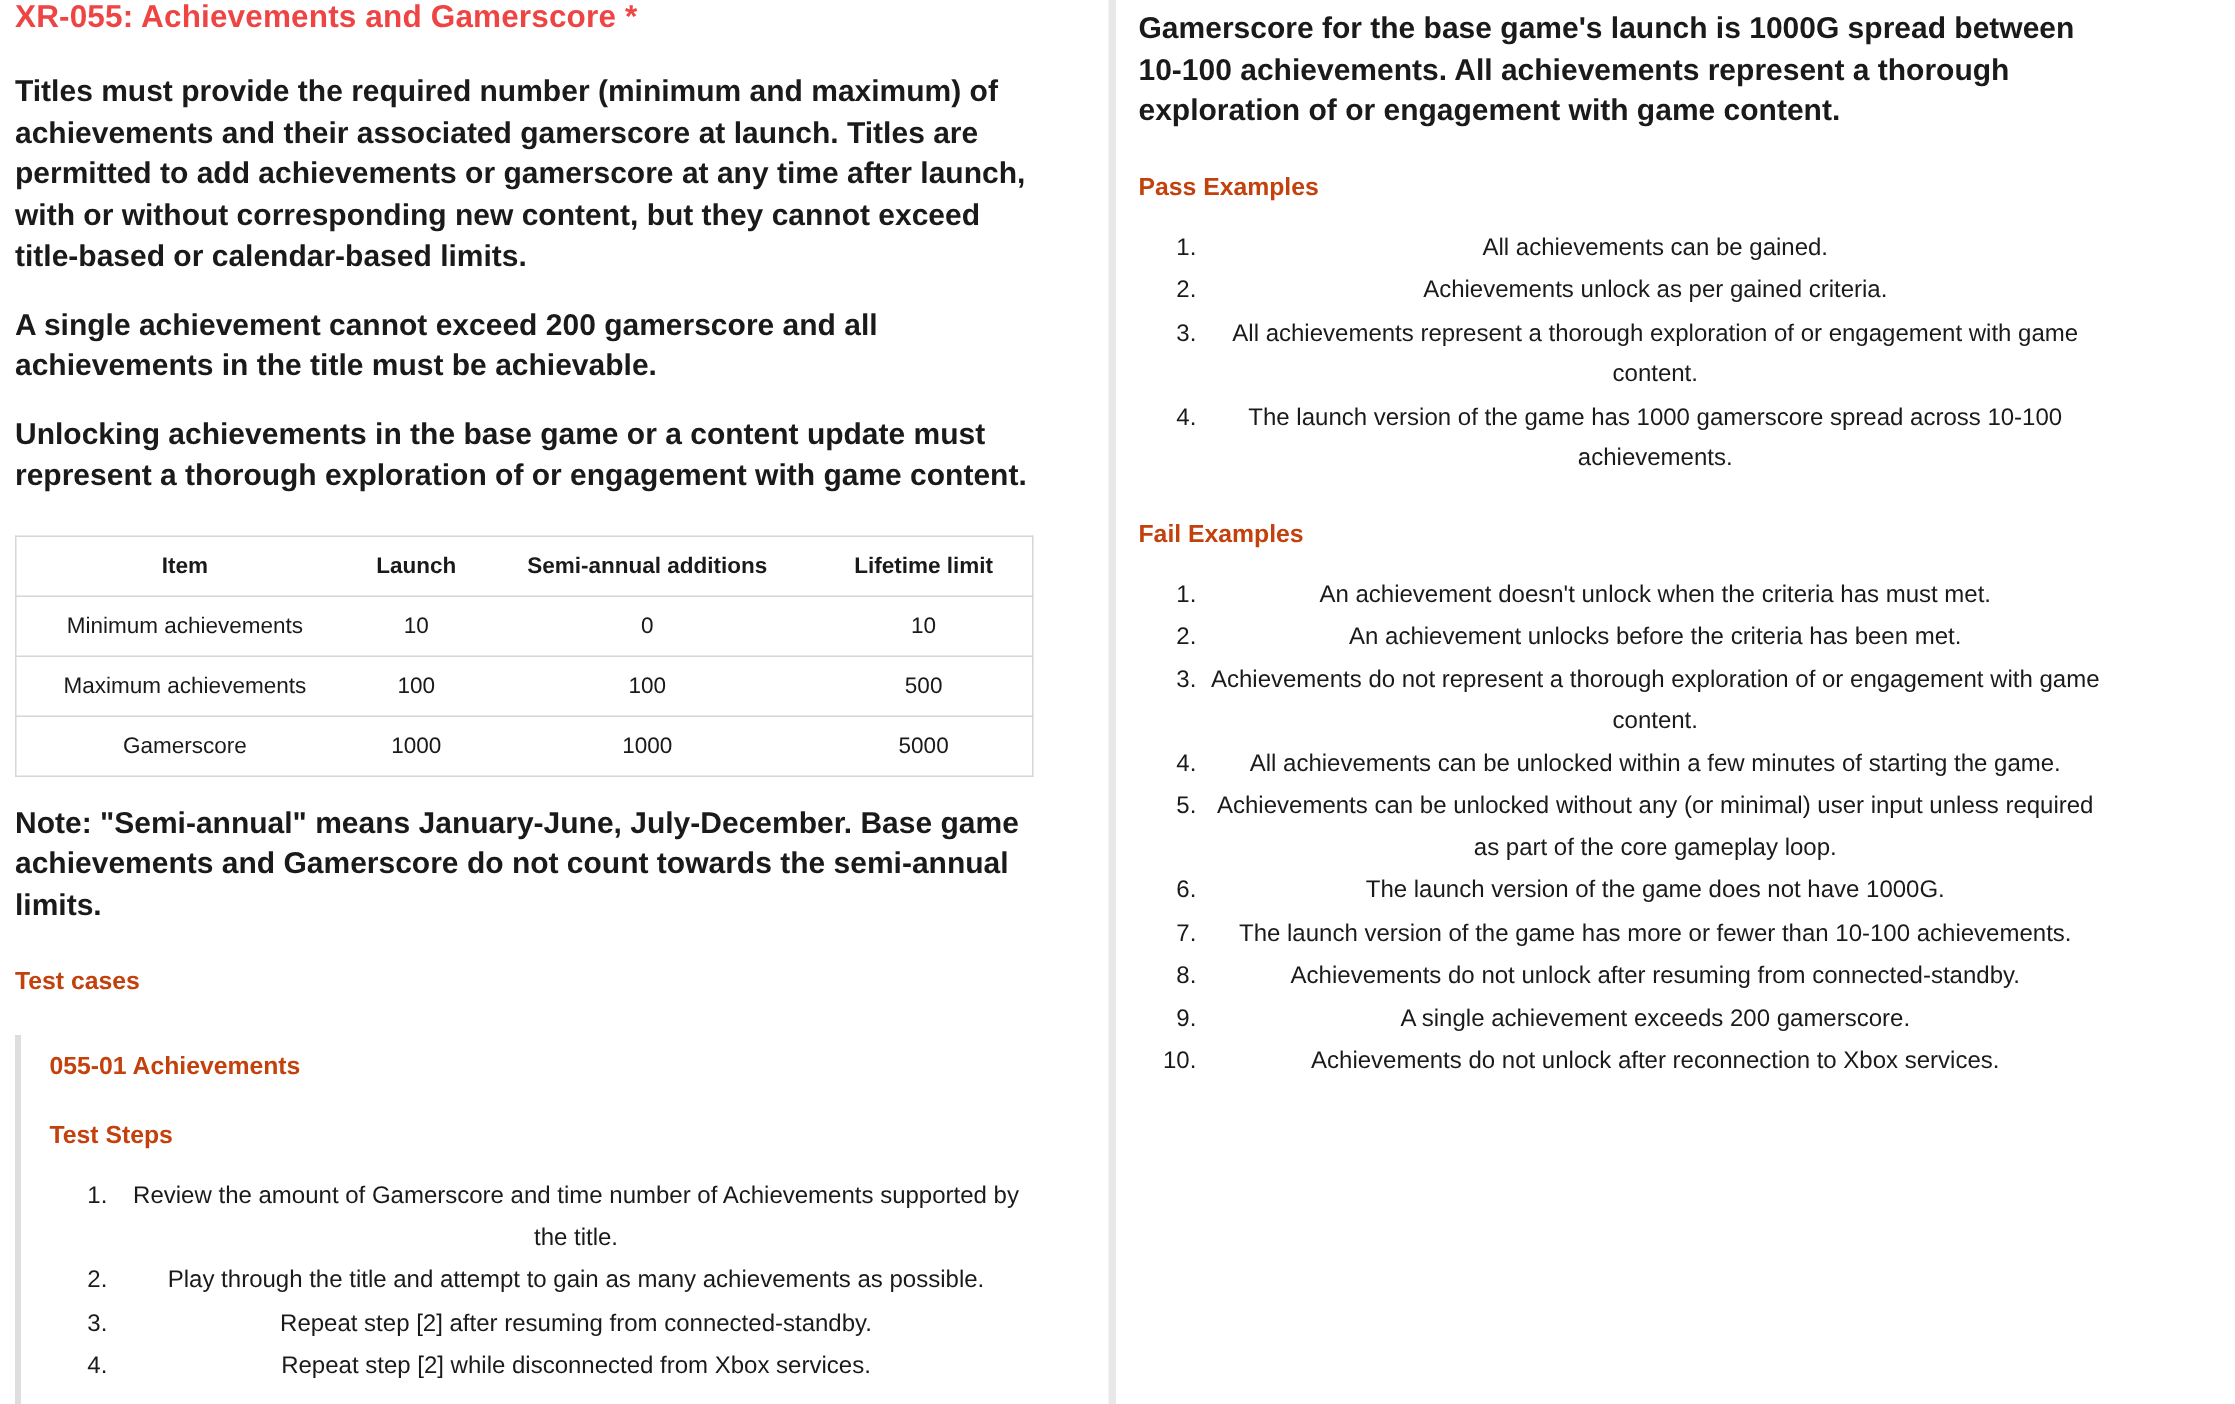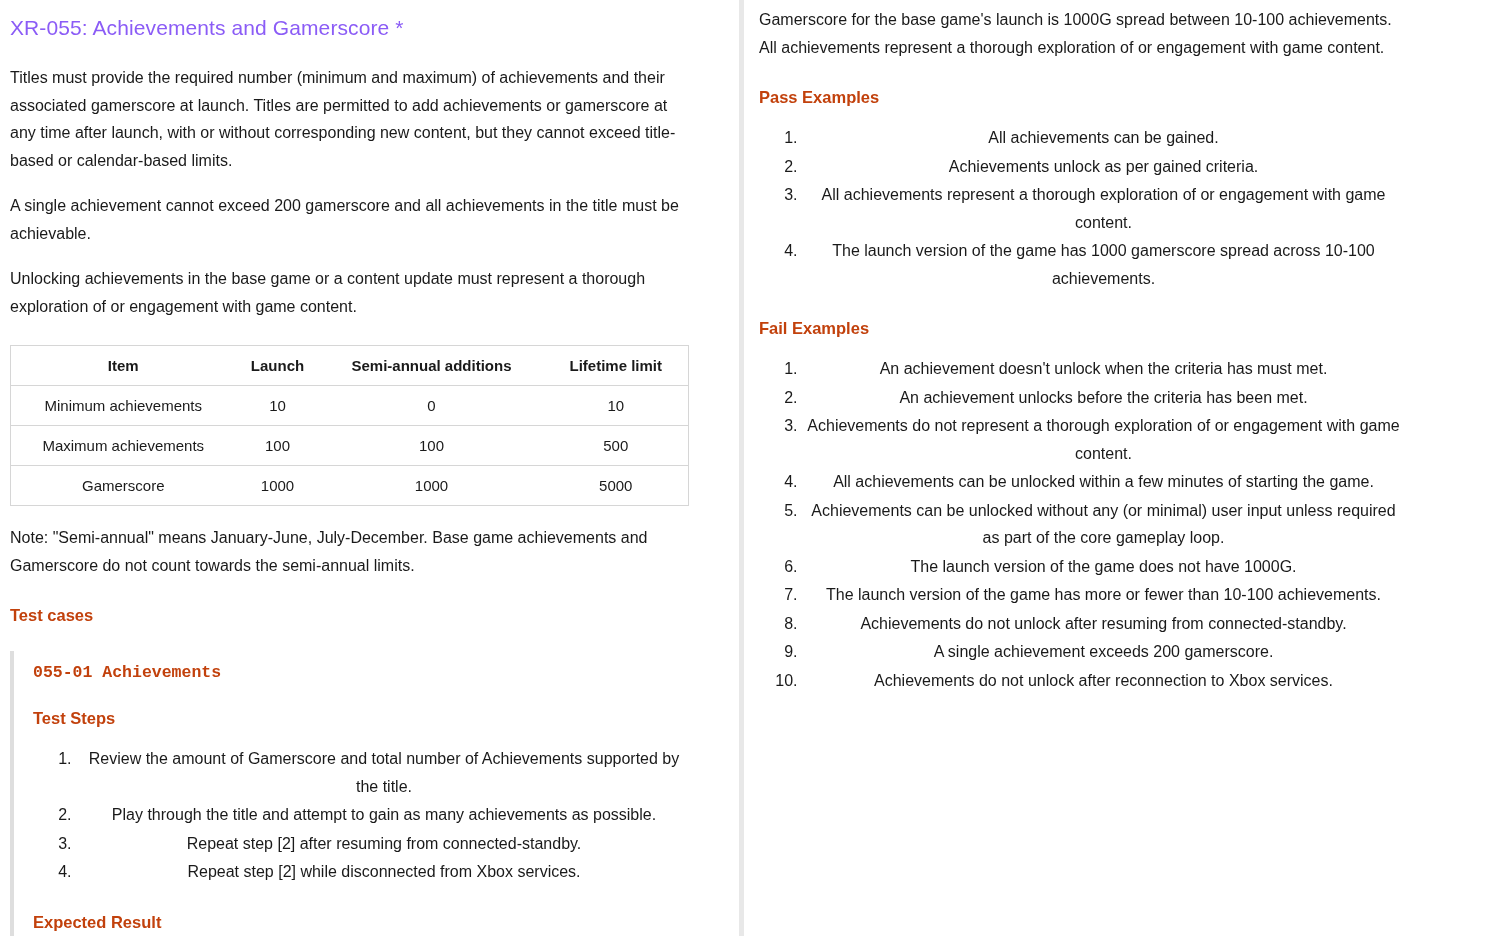--- a/index.html
+++ b/index.html
@@ -11,29 +11,30 @@
     height: 936px;
     overflow: hidden;
   }
   .page { display: flex; width: 1490px; height: 936px; }
   .col-left  { width: 739px; flex: none; padding: 0 50px 0 10px; overflow: hidden; }
   .divider   { width: 5px; flex: none; background: #e8e8e8; }
   .col-right { flex: 1; padding: 0 88px 0 15px; overflow: hidden; }
 
   h1.title {
     font-size: 21px;
-    font-weight: 400;
-    color: #8b5cf6;
-    margin: 16px 0 24px 0;
+    font-weight: 700;
+    color: #ef4444;
+    margin: 0 0 24px 0;
     letter-spacing: 0.1px;
   }
   p.body {
-    font-size: 16px;
+    font-size: 20px;
     line-height: 27.5px;
     margin: 18px 0;
+    font-weight: bold;
   }
   .subhead {
     font-size: 16.5px;
     font-weight: 700;
     color: #c2410c;
     margin: 27px 0 10px 0;
   }
   .subhead.tight { margin-bottom: 0; }
   p.tight { margin: 2px 0 0 0; }
 
@@ -52,21 +53,21 @@
   table.req th { font-weight: 700; }
   table.req th:nth-child(1), table.req td:nth-child(1) { width: 225px; }
   table.req th:nth-child(2), table.req td:nth-child(2) { width: 84px; }
   table.req th:nth-child(3), table.req td:nth-child(3) { width: 224px; }
 
   .testcase {
     margin-top: 26px;
     border-left: 4px solid #dedede;
     padding: 4px 0 2px 19px;
   }
-  .testcase .subhead:first-child { margin-top: 8px; font-family: Liberation Mono, monospace; }
+  .testcase .subhead:first-child { margin-top: 8px; }
 
   ol.num {
     font-size: 16px;
     line-height: 27.5px;
     margin: 17px 0 17px 0;
     padding-left: 43px;
     text-align: center;
   }
   ol.num li { margin: 1px 0; padding-left: 3px; }
 </style>
@@ -114,21 +115,21 @@
     </table>
 
     <p class="body">Note: "Semi-annual" means January-June, July-December. Base game achievements and Gamerscore do not count towards the semi-annual limits.</p>
 
     <div class="subhead">Test cases</div>
 
     <div class="testcase">
       <div class="subhead">055-01 Achievements</div>
       <div class="subhead">Test Steps</div>
       <ol class="num">
-          <li>Review the amount of Gamerscore and total number of Achievements supported by the title.</li>
+          <li>Review the amount of Gamerscore and time number of Achievements supported by the title.</li>
           <li>Play through the title and attempt to gain as many achievements as possible.</li>
           <li>Repeat step [2] after resuming from connected-standby.</li>
           <li>Repeat step [2] while disconnected from Xbox services.</li>
         </ol>
       <div class="subhead tight">Expected Result</div>
       <p class="body tight">All achievements unlock according to their criteria and the maximum possible</p>
     </div>
   </div>
 
   <div class="divider"></div>

